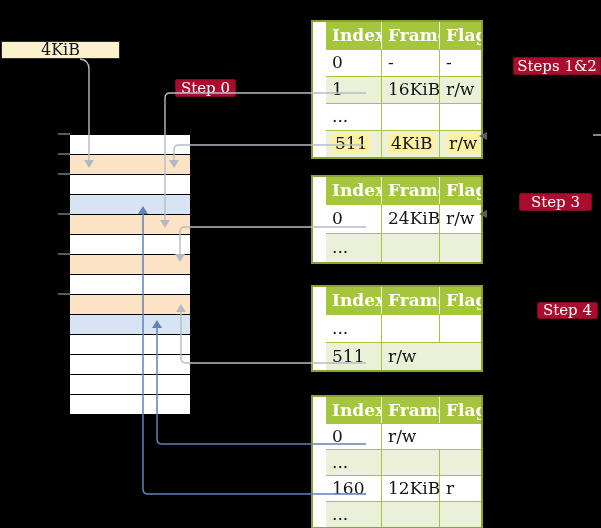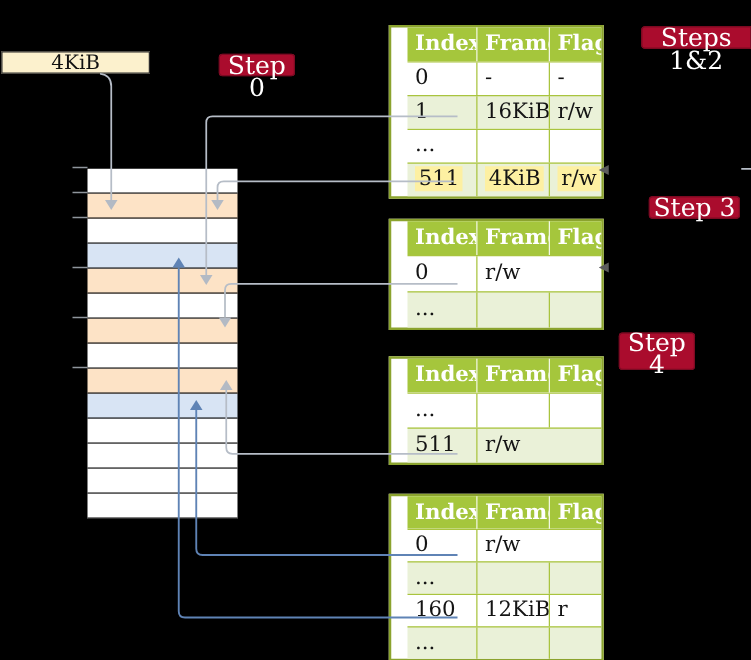--- a/index.html
+++ b/index.html
@@ -9,27 +9,28 @@
   }
   
   .frame-box{
     position:absolute;left:1px;top:41px;width:119px;height:18px;
     background:#fcf1cd;border:1px solid #2b2b2b;box-sizing:border-box;
     color:#111;font-size:16px;line-height:16px;text-align:center;
   }
   
   .badge{
     position:absolute;height:18px;background:#aa0c2d;border-radius:3px;
-    color:#fff;font-size:20px;line-height:18px;text-align:center;
+    color:#fff;font-size:15px;line-height:18px;text-align:center;
     box-shadow:0 0 0 1px #7c0a23 inset;
+    margin-top:36px;
   }
   .badge.b0{left:175px;top:43px;width:61px;}
   .badge.b12{left:513px;top:21px;width:88px;border-top-right-radius:0;border-bottom-right-radius:0;}
   .badge.b3{left:519px;top:157px;width:73px;}
-  .badge.b4{left:495px;top:266px;width:61px;height:30px;line-height:17px;}
+  .badge.b4{left:537px;top:266px;width:61px;height:17px;line-height:17px;}
   
   .memstack{
     position:absolute;left:70px;top:134px;width:120px;
     border-top:1px solid #000;
   }
   .mrow{height:20px;box-sizing:border-box;border-bottom:1px solid #000;background:#fff;}
   .mrow.peach{background:#fde3c6;}
   .mrow.blue{background:#d8e4f4;}
   
   .pt{
@@ -127,20 +128,21 @@
   </div>
 
   <div class="pt t-b t2">
     <div class="pt-head">
       <div class="hc c1">Index</div>
       <div class="hc c2">Frame</div>
       <div class="hc c3">Flags</div>
     </div>
     <div class="pt-row">
       <div class="bc c1"><span>0</span></div>
+      <div class="bc c2"><span>24KiB</span></div>
       <div class="bc c3"><span>r/w</span></div>
     </div>
     <div class="pt-row alt">
       <div class="bc c1"><span>...</span></div>
       <div class="bc c2"><span></span></div>
       <div class="bc c3"><span></span></div>
     </div>
   </div>
 
   <div class="pt t-c t3">

